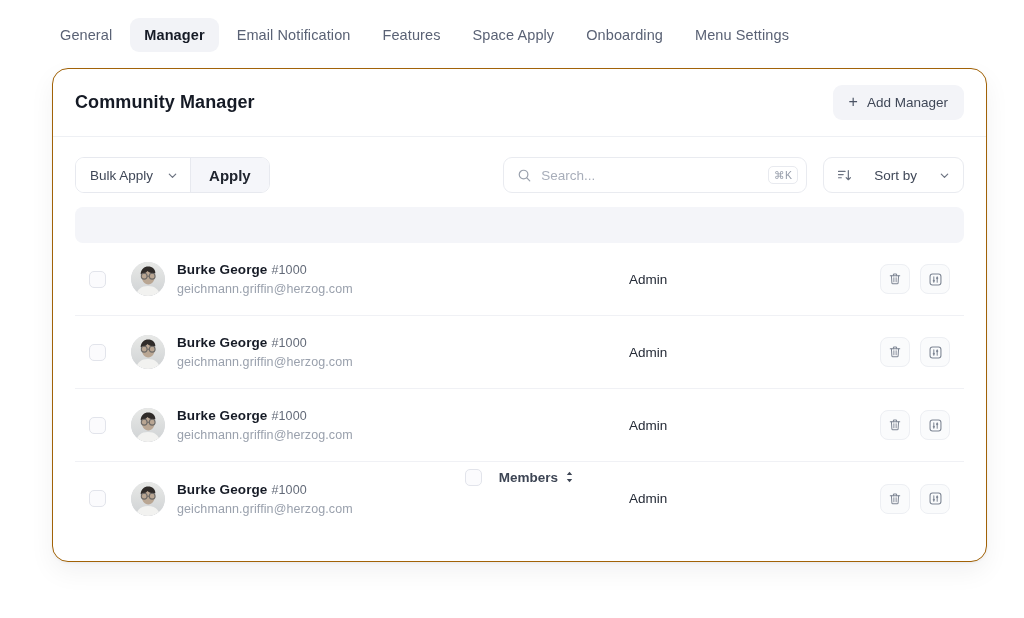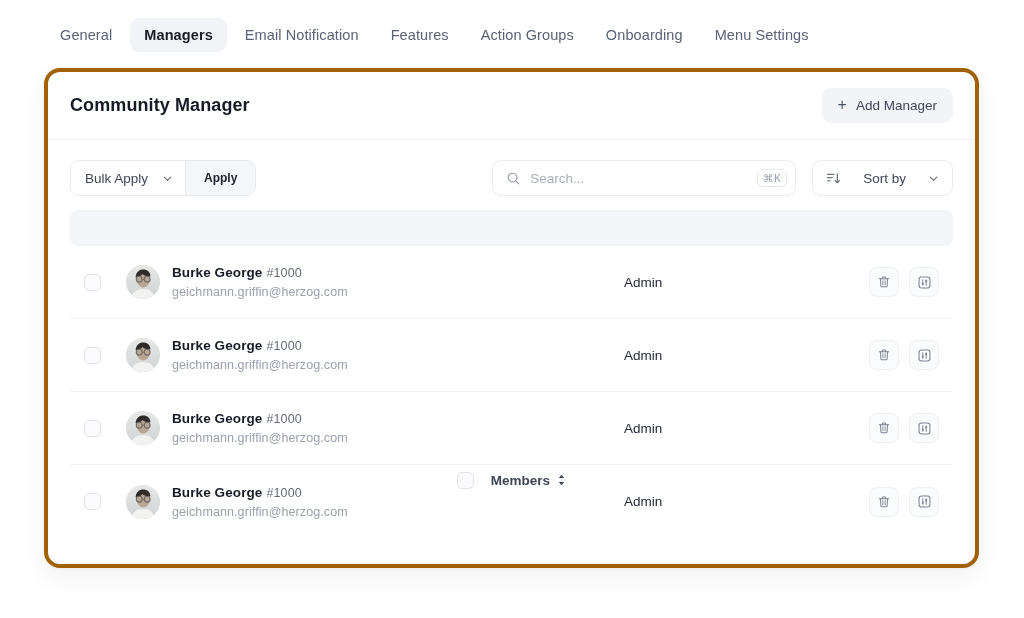--- a/index.html
+++ b/index.html
@@ -30,25 +30,25 @@
   }
   .tab.active {
     background: #f2f3f7;
     color: #161b26;
     font-weight: bold;
   }
 
   
   .card {
     position: absolute;
-    left: 44px;
+    left: 52px;
     top: 68px;
     width: 935px;
     background: #ffffff;
-    border: 4px solid #a16207;
+    border: 1px solid #a16207;
     border-radius: 16px;
     box-shadow: 0 1px 3px rgba(20,25,40,.05), 0 10px 26px rgba(20,25,40,.055);
     overflow: hidden;
   }
 
   .card-head {
     height: 68px;
     display: flex;
     align-items: center;
     justify-content: space-between;
@@ -105,21 +105,21 @@
     font-size: 13.5px;
     color: #3f4757;
     cursor: pointer;
   }
   .apply-btn {
     display: flex;
     align-items: center;
     padding: 0 18px;
     background: #f5f6fa;
     border-left: 1px solid #e7e9ef;
-    font-size: 12px;
+    font-size: 15px;
     font-weight: bold;
     color: #20252f;
     cursor: pointer;
   }
   .right-tools { display: flex; align-items: flex-end; gap: 16px; }
   .search-box {
     display: flex;
     align-items: center;
     width: 304px;
     height: 36px;
@@ -232,24 +232,24 @@
     cursor: pointer;
     padding: 0;
   }
   .caret { display: block; }
 </style>
 </head>
 <body>
 
 <div class="tabbar">
   <div class="tab"><span>General</span></div>
-  <div class="tab active"><span>Managers</span></div>
+  <div class="tab active"><span>Manager</span></div>
   <div class="tab"><span>Email Notification</span></div>
   <div class="tab"><span>Features</span></div>
-  <div class="tab"><span>Action Groups</span></div>
+  <div class="tab"><span>Space Apply</span></div>
   <div class="tab"><span>Onboarding</span></div>
   <div class="tab"><span>Menu Settings</span></div>
 </div>
 
 <div class="card">
 
   <div class="card-head">
     <div class="card-title">Community Manager</div>
     <button class="add-btn">
       <span class="plus">+</span>

